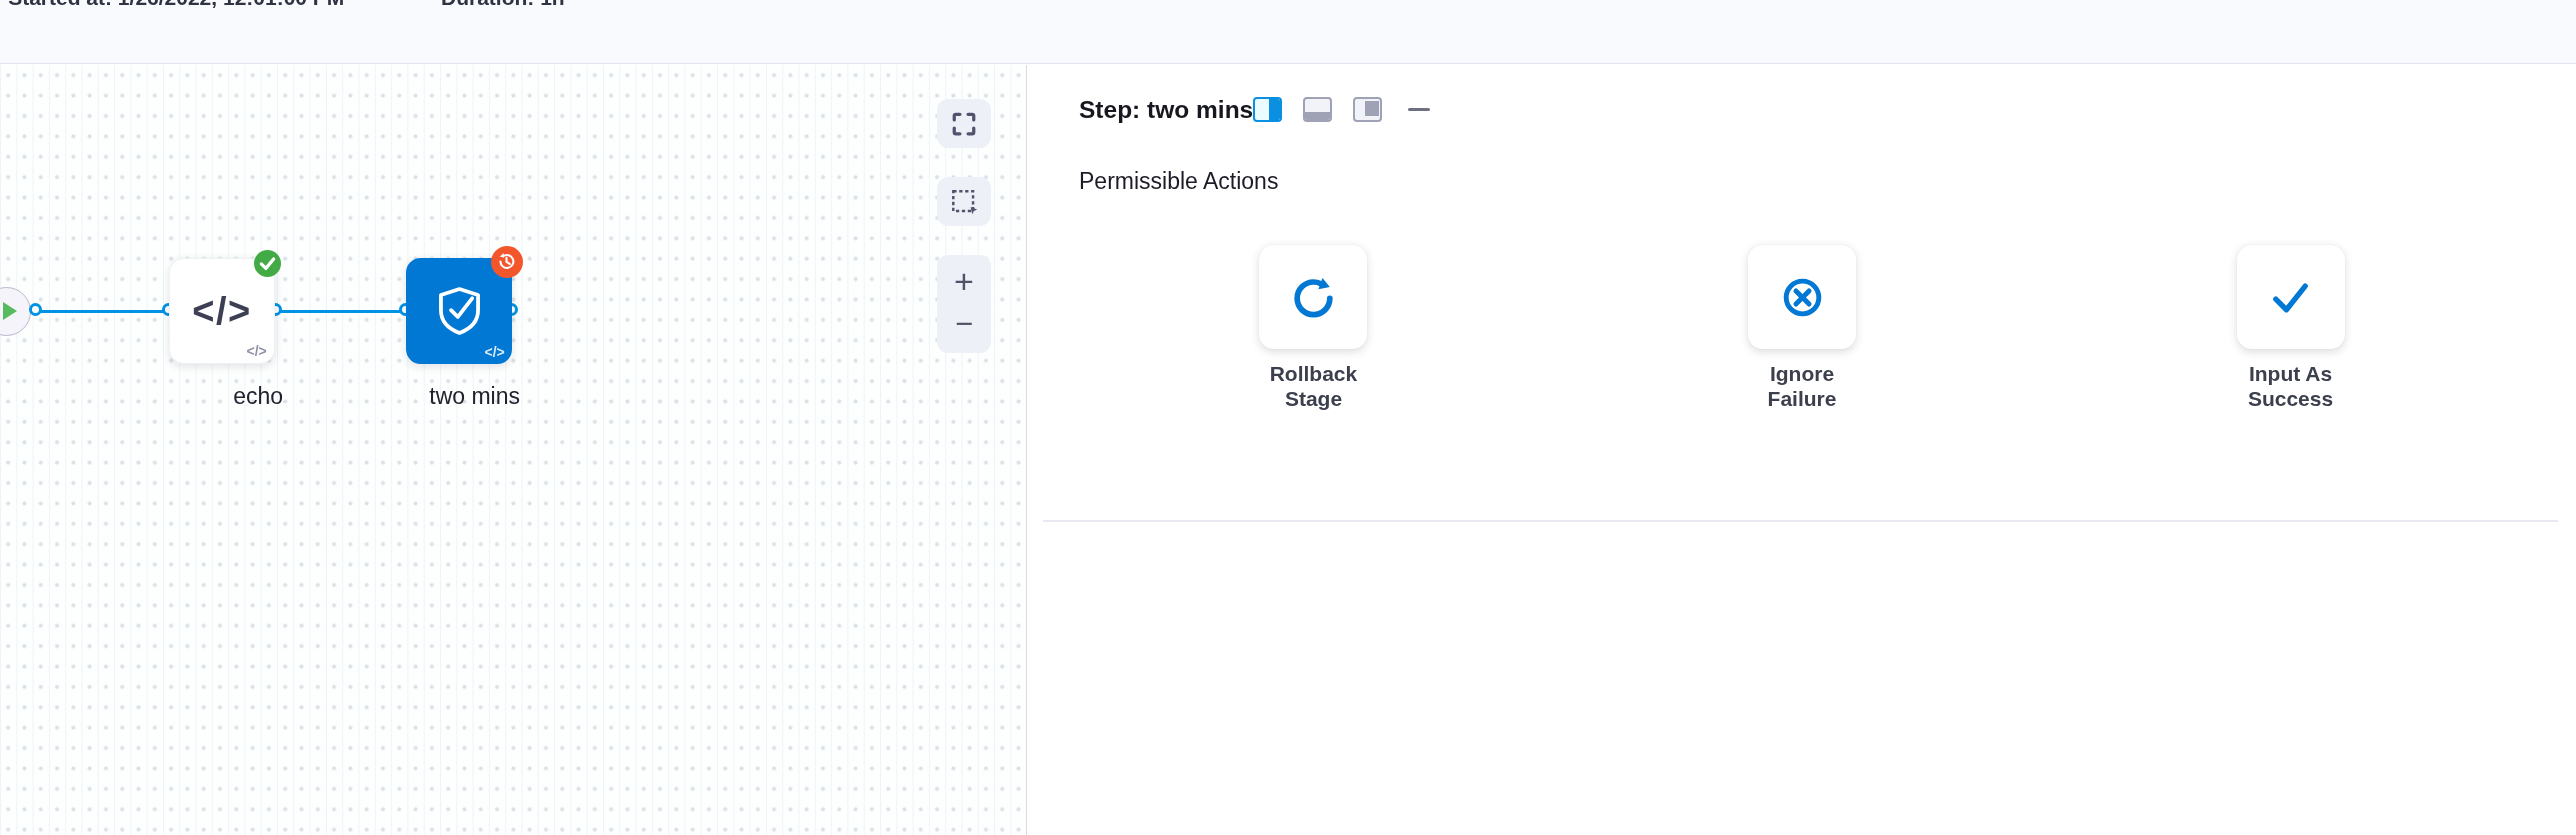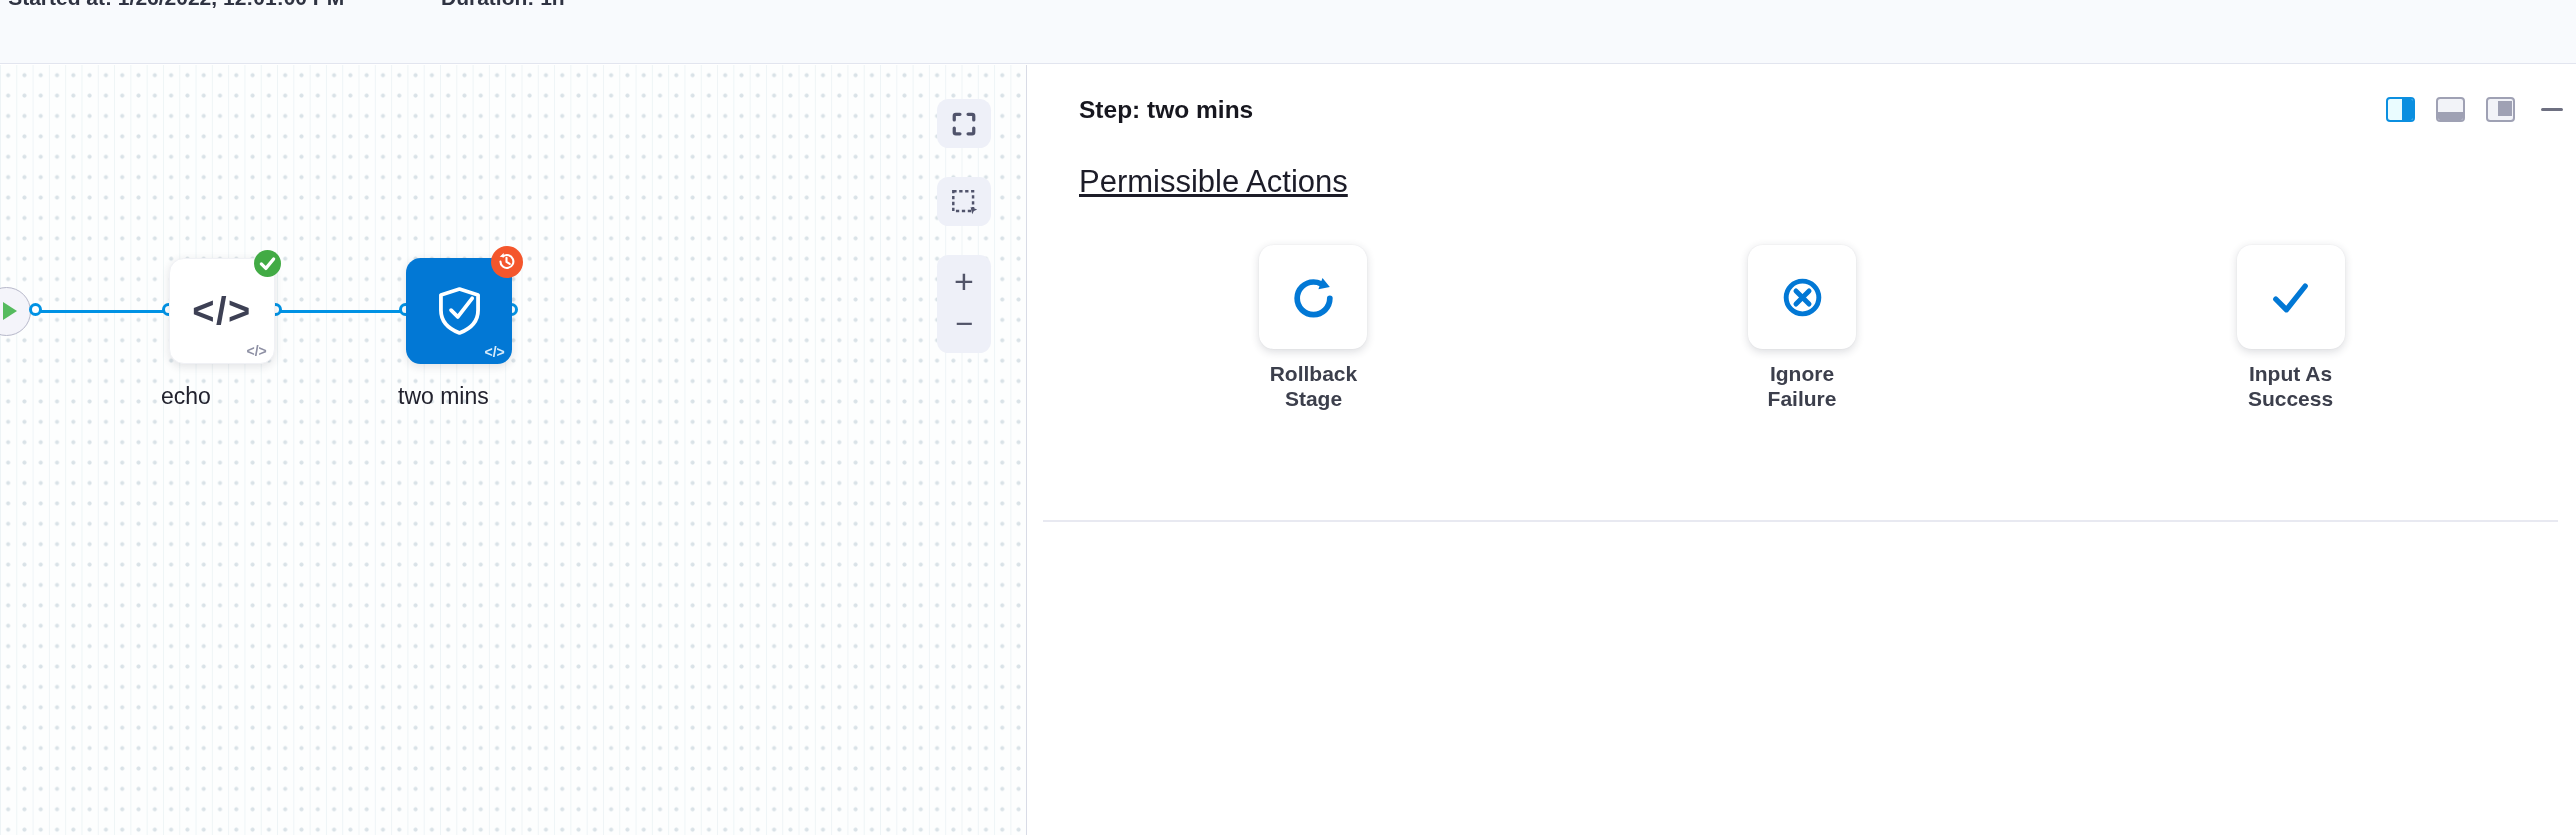--- a/index.html
+++ b/index.html
@@ -42,38 +42,38 @@
   .node-twomins { left: 406px; background: #0278d5; }
   .code-glyph { font-size: 38px; font-weight: 700; color: #3d4054; letter-spacing: 1.6px; }
   .corner-glyph { position: absolute; right: 7.3px; bottom: 4.1px; font-size: 14px; font-weight: 700;
     color: #8e90a4; letter-spacing: 0; }
   .node-twomins .corner-glyph { color: #d9ecfa; }
 
   .badge { position: absolute; border-radius: 50%; display: flex; align-items: center; justify-content: center; }
   .badge-success { right: -6.5px; top: -9px; width: 27px; height: 27px; background: #42ab45; }
   .badge-timeout { right: -10.6px; top: -12.2px; width: 32px; height: 32px; background: #f4562c; }
 
-  .node-label { position: absolute; top: 318px; width: 122px; text-align: left;
+  .node-label { position: absolute; top: 318px; width: 122px; text-align: right;
     font-size: 23px; color: #22222e; }
   .label-echo { left: 161px; }
   .label-twomins { left: 398px; }
 
   
   .ctl-btn { position: absolute; left: 937px; width: 54px; background: #eef0f8; border-radius: 11.4px;
     display: flex; align-items: center; justify-content: center; }
   .ctl-fit { top: 34px; height: 49px; }
   .ctl-marquee { top: 112px; height: 49px; }
   .ctl-zoom { top: 190px; height: 98px; flex-direction: column; justify-content: space-between;
     padding: 6.5px 0 9.8px 0; }
   .zoom-glyph { font-size: 34px; font-weight: 400; color: #515468; line-height: 38px; }
   .zoom-out-glyph { font-size: 31px; }
 
   
   .panel { position: absolute; left: 1028px; top: 65px; width: 1548px; height: 771px; background: #fff; }
-  .panel-header { display: flex; justify-content: space-between; align-items: center;
+  .panel-header { display: flex; align-items: center;
     padding: 28px 13px 0 51px; }
   .panel-title { font-size: 24.5px; font-weight: 700; color: #17171f; line-height: 33px; }
   .header-icons { display: flex; align-items: center; gap: 21px; }
 
   .layout-icon { width: 29px; height: 24.5px; border-radius: 4.1px; position: relative; }
   .li-split { border: 2.4px solid #0b8fe0; background: #eafcff; overflow: hidden; }
   .li-split .fill-right { position: absolute; right: 0; top: 0; bottom: 0; width: 46%; background: #0b8fe0; }
   .li-bottom { border: 2.4px solid #9fa1b4; background: #f2f3f8; overflow: hidden; }
   .li-bottom .fill-bottom { position: absolute; left: 0; right: 0; bottom: 0; height: 38%; background: #9fa1b4; }
   .li-right { border: 2.4px solid #9fa1b4; background: #f2f3f8; overflow: hidden; }
@@ -82,21 +82,21 @@
 
   .tabs { margin-top: 29px; padding-left: 51px; border-bottom: 1.6px solid #e7e8ef;
     display: flex; gap: 38px; }
   .tab { position: relative; padding-bottom: 19.6px; font-size: 23px; line-height: 28px;
     color: #2b2d3a; cursor: pointer; }
   .tab.active { font-weight: 700; color: #0e0e16; }
   .tab.active::after { content: ""; position: absolute; left: -1.6px; right: -1.6px; bottom: -1.6px;
     height: 4.1px; background: #0278d5; border-radius: 2.4px; }
 
   .panel-body { padding: 41px 33px 0 51px; position: relative; }
-  .section-title { font-size: 31px; color: #1c1c28; line-height: 29px; text-decoration: underline; }
+  .section-title { font-size: 23px; color: #1c1c28; line-height: 29px; }
 
   .actions-row { display: flex; align-items: center; justify-content: space-around;
     margin: 49px 8.2px 0 -9.8px; }
   .action { width: 122px; display: flex; flex-direction: column; align-items: center; cursor: pointer; }
   .action-card { width: 108px; height: 104px; border-radius: 14.7px; background: #fff;
     box-shadow: 0 2.4px 8.2px rgba(40,41,61,0.16), 0 0 1.6px rgba(40,41,61,0.06);
     display: flex; align-items: center; justify-content: center; }
   .action-label { margin-top: 13px; text-align: center; font-size: 21px; font-weight: 600;
     color: #3c3f4c; line-height: 24.5px; }
 

